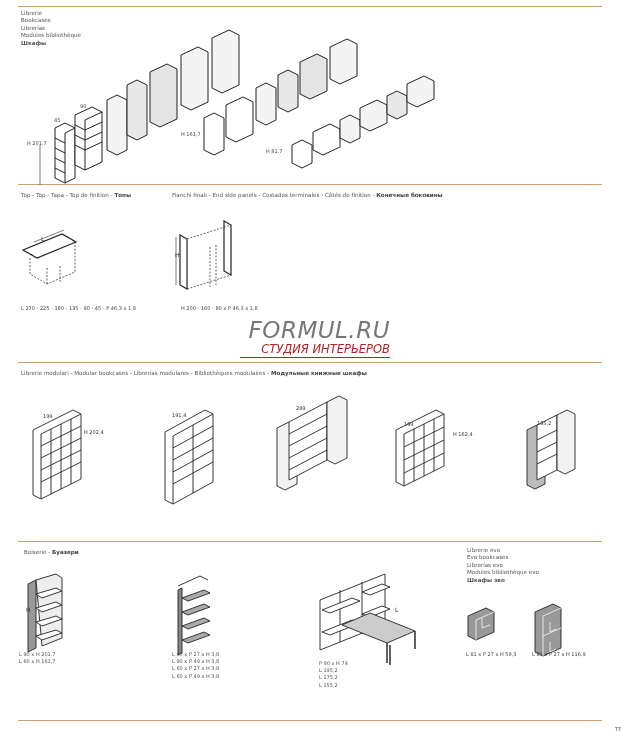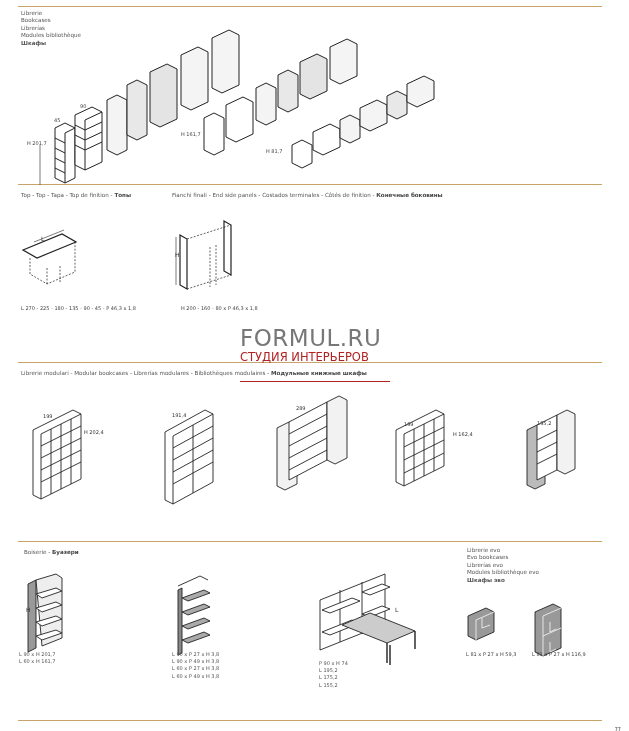--- a/index.html
+++ b/index.html
@@ -5,23 +5,23 @@
   * { box-sizing: border-box; margin: 0; padding: 0; }
   html, body { width: 629px; height: 731px; background: #ffffff; overflow: hidden; }
   body { position: relative; font-family: "DejaVu Sans", sans-serif; color: #555; }
   .divider { position: absolute; left: 18px; height: 1px; background: #c9a46a; }
   .txt { position: absolute; font-size: 5.6px; line-height: 7.4px; color: #555; white-space: nowrap; }
   .head { position: absolute; font-size: 5.6px; color: #555; white-space: nowrap; }
   .head b { font-weight: bold; color: #444; }
   .dim { position: absolute; font-size: 5px; color: #444; white-space: nowrap; }
   .lines { position: absolute; font-size: 5px; line-height: 7.2px; color: #555; white-space: nowrap; }
   svg { position: absolute; overflow: visible; }
-  .logo { position: absolute; left: 240px; top: 326px; width: 150px; text-align: left; }
+  .logo { position: absolute; left: 240px; top: 318px; width: 150px; text-align: right; font-style: italic; }
   .logo .l1 { font-family: "DejaVu Sans", sans-serif; font-size: 23px; color: #777; letter-spacing: 0.5px; line-height: 24px; }
-  .logo .l2 { font-family: "DejaVu Sans", sans-serif; font-size: 11.5px; color: #b22222; line-height: 14px; border-bottom: 1.5px solid #b22222; padding-bottom: 17px; }
+  .logo .l2 { font-family: "DejaVu Sans", sans-serif; font-size: 11.5px; color: #b22222; line-height: 14px; border-bottom: 1.5px solid #b22222; padding-bottom: 1px; }
   .pageno { position: absolute; right: 8px; top: 726px; font-size: 5px; color: #333; }
 </style>
 </head>
 <body>
 
 <div class="divider" style="top:6px; width:584px;"></div>
 <div class="divider" style="top:184px; width:584px;"></div>
 <div class="divider" style="top:362px; width:584px;"></div>
 <div class="divider" style="top:541px; width:584px;"></div>
 <div class="divider" style="top:720px; width:584px;"></div>

